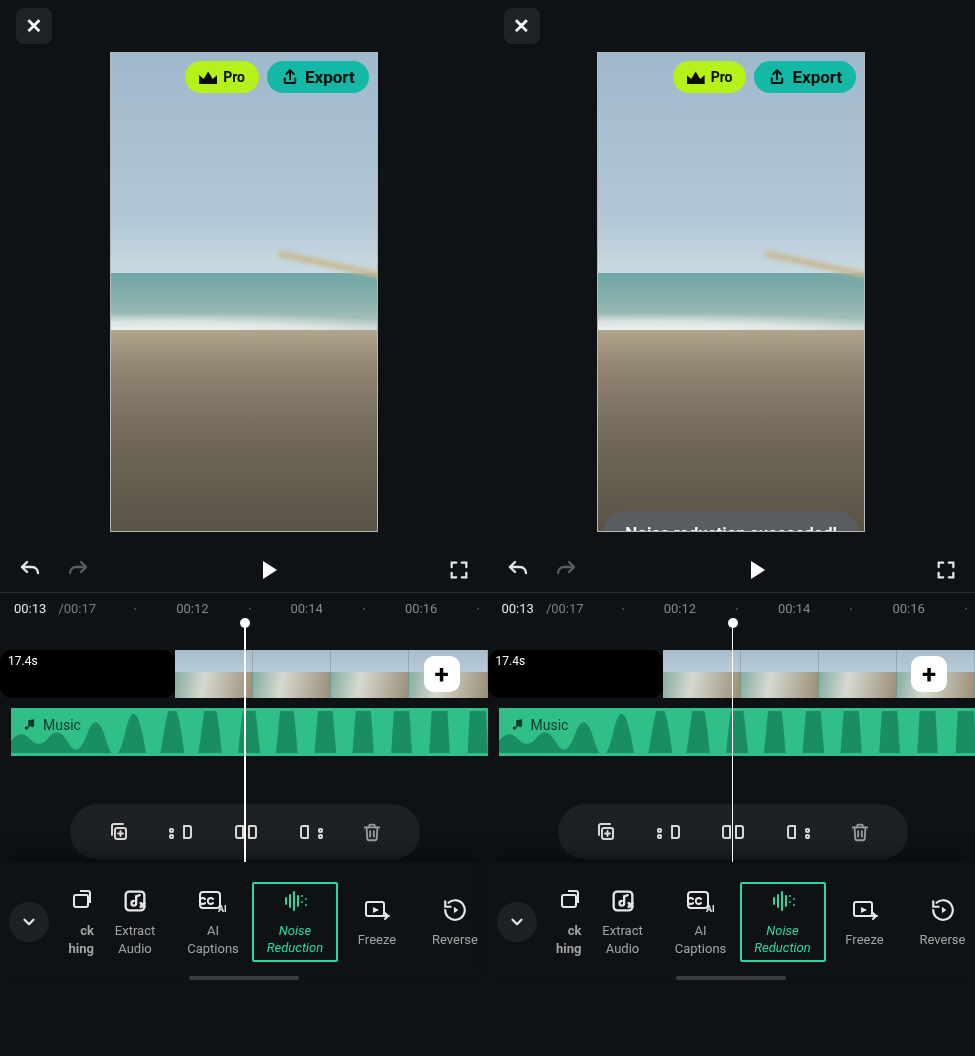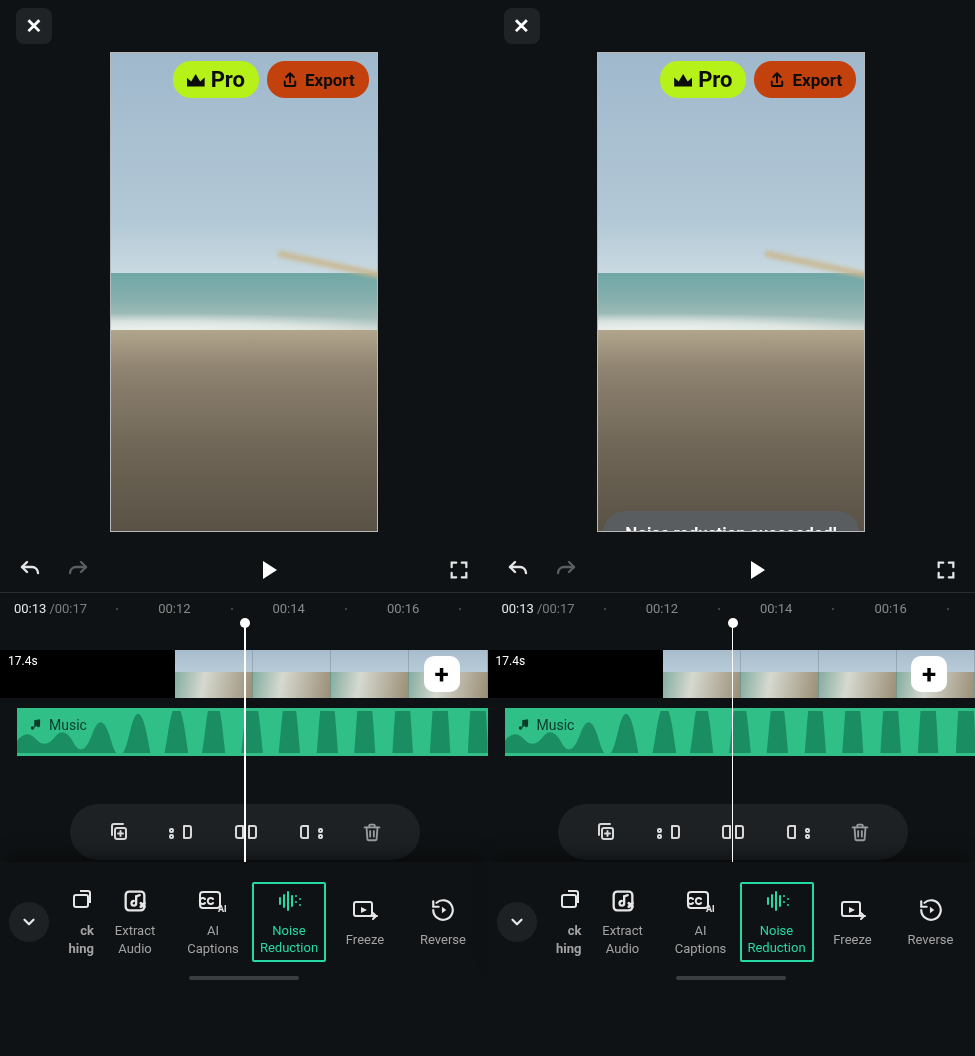--- a/index.html
+++ b/index.html
@@ -67,35 +67,35 @@
   .pill-row {
     position:absolute;
     top: 8px; right: 8px;
     display:flex;
     gap:8px;
   }
   .pro-pill {
     background:#b6f11a;
     color:#0c0c0c;
     font-weight:700;
-    font-size:22px;
+    font-size:14px;
     border-radius:18px;
     padding:6px 14px;
     display:flex; align-items:center; gap:6px;
     cursor:pointer;
   }
   .crown { width:18px; height:14px; position:relative; }
   .crown::before {
     content:"";
     position:absolute; inset:0;
     background:#0c0c0c;
     clip-path: polygon(0% 100%, 0% 35%, 25% 65%, 50% 10%, 75% 65%, 100% 35%, 100% 100%);
   }
   .export-pill {
-    background:#c2410c;
+    background:#14b8a6;
     color:#0c0c0c;
     font-weight:700;
     font-size:17px;
     border-radius:18px;
     padding:6px 14px;
     display:flex; align-items:center; gap:6px;
     cursor:pointer;
   }
   .toast {
     position:absolute;
@@ -127,21 +127,21 @@
     border-bottom:9px solid transparent;
     margin-left:3px;
   }
   .ruler {
     border-top:1px solid #2a2e31;
     padding:8px 0 6px 14px;
     display:flex;
     align-items:center;
     font-size:13px;
     color:#7a7e81;
-    gap:3px;
+    gap:12px;
   }
   .time-cur { color:#e6e6e6; }
   .ruler-marks { flex:1; display:flex; align-items:center; gap:40px; margin-left:26px; font-size:13px; color:#888; }
   .dot { width:2px; height:2px; background:#555; border-radius:50%; }
   .timeline {
     position:relative;
     height:240px;
   }
   .playhead {
     position:absolute;
@@ -163,20 +163,21 @@
   .clip-row {
     position:absolute;
     top:28px;
     left:0; right:0;
     height:48px;
     display:flex;
   }
   .black-clip {
     width:175px; height:48px; background:#000;
     position:relative;
+    border-radius:12px;
   }
   .dur-chip {
     position:absolute; top:4px; left:8px;
     font-size:12px; color:#fff;
   }
   .thumb-clip {
     flex:1; height:48px; display:flex;
     background: linear-gradient(180deg,#a8bccd 0%, #a8bccd 45%, #8ea89c 50%, #8e836e 100%);
   }
   .thumb-seg { flex:1; border-right:1px solid rgba(0,0,0,0.15); 
@@ -193,21 +194,21 @@
     color:#000;
     font-size:26px;
     font-weight:700;
     display:flex; align-items:center; justify-content:center;
     z-index:3;
     cursor:pointer;
   }
   .audio-row {
     position:absolute;
     top:86px;
-    left:17px; right:0;
+    left:11px; right:0;
     height:48px;
     background:#2fbf87;
     overflow:hidden;
     border-top: 3px solid #2fbf87;
     border-bottom: 3px solid #2fbf87;
   }
   .audio-label {
     position:absolute; left:12px; top:6px;
     font-size:14px; color:#0c3a2a;
     display:flex; align-items:center; gap:6px;
@@ -265,21 +266,21 @@
     font-size:13px;
     line-height:1.2;
     text-align:center;
     cursor:pointer;
     height:80px;
     box-sizing:border-box;
     flex-shrink:0;
   }
   .menu-item.partial-left { width:40px; align-items:flex-end; padding-right:2px; overflow:hidden;font-weight:bold;}
   .menu-item.narrow { width:78px; }
-  .menu-item.wide { width:74px; }
+  .menu-item.wide { width:86px;font-style:italic; }
   .menu-item.selected {
     border:2px solid #25d9a5;
     border-radius:2px;
     color:#25d9a5;
     padding:4px;
   }
   .menu-item.selected svg { stroke:#25d9a5; }
   .mi-icon { height:28px; display:flex; align-items:center; justify-content:center;}
   .scroll-ind {
     position:absolute;

